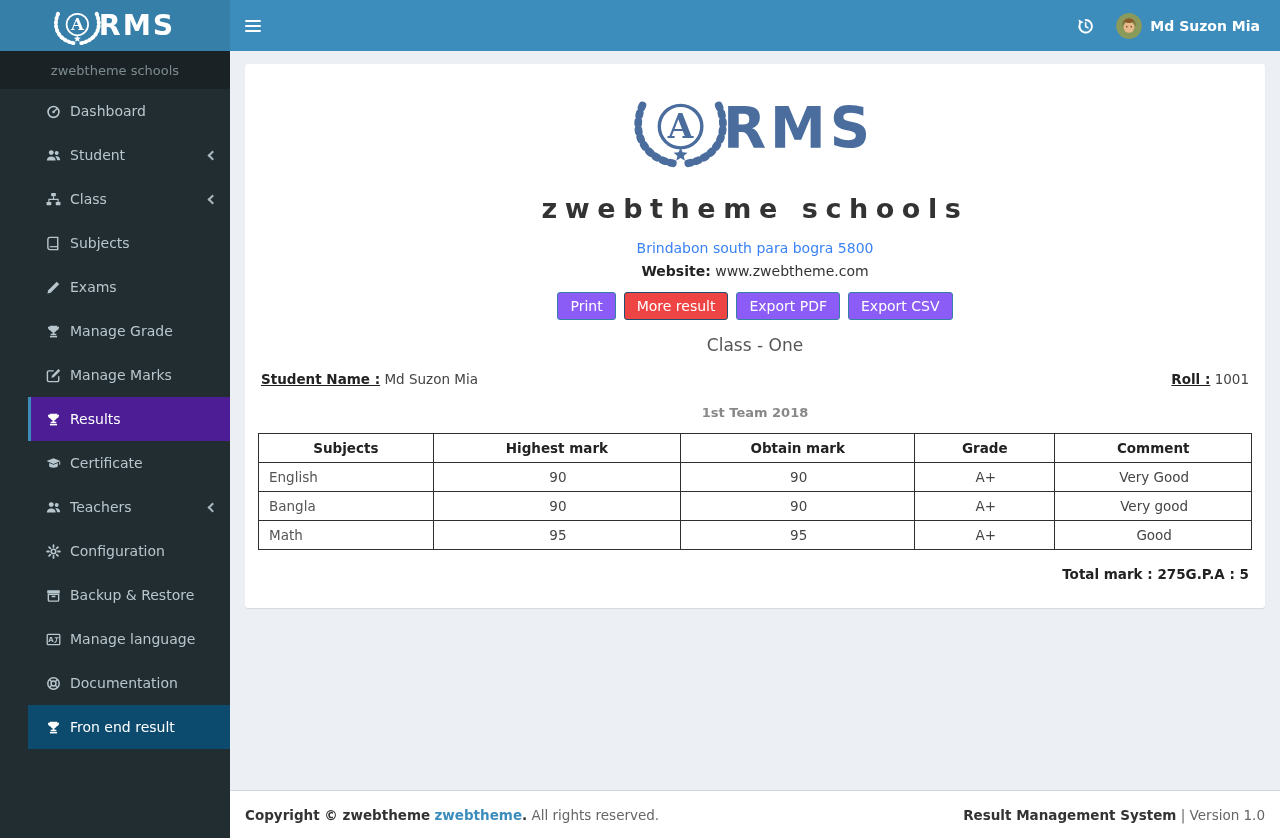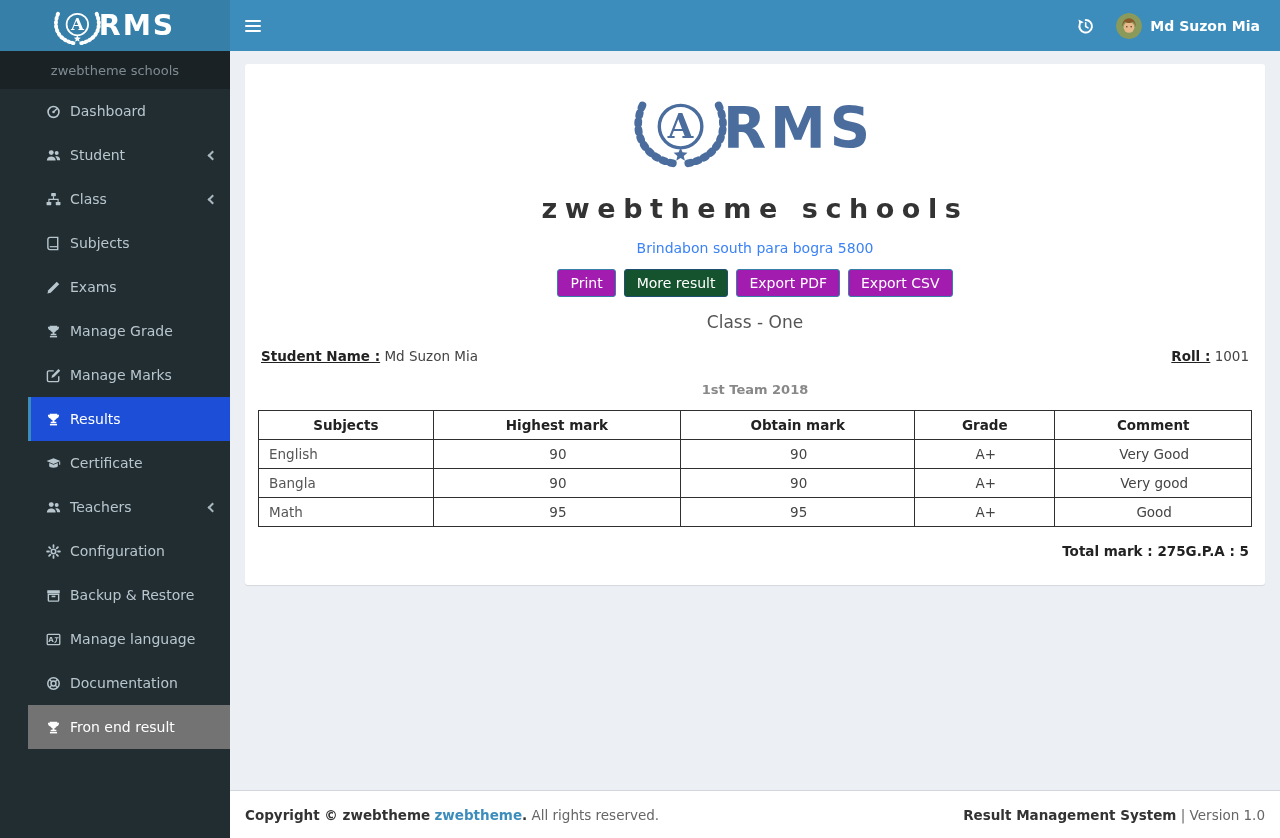--- a/index.html
+++ b/index.html
@@ -11,22 +11,22 @@
   }
   
   .sidebar { position:absolute; left:0; top:0; width:230px; height:838px; background:#222d32; z-index:5; }
   .logo-area { height:51px; background:#367fa9; display:flex; align-items:center; justify-content:center; }
   .sidebar-header { height:38px; background:#1a2226; color:#7e8c92; font-size:13px;
     display:flex; align-items:center; justify-content:center; }
   .menu { display:block; }
   .menu-item { display:flex; align-items:center; height:44px; padding:0 14px 0 15px;
     color:#b8c7ce; cursor:pointer; border-left:3px solid transparent; text-decoration:none;margin-left:28px; }
   .menu-item .mi { width:15px; height:15px; margin-right:9px; flex:0 0 15px; }
-  .menu-item.active { background:#1d4ed8; color:#fff; border-left-color:#3c8dbc; }
-  .menu-item.highlight { background:#737373; color:#fff; }
+  .menu-item.active { background:#4c1d95; color:#fff; border-left-color:#3c8dbc; }
+  .menu-item.highlight { background:#0c4a6e; color:#fff; }
   .chev { margin-left:auto; width:7px; height:7px; border-left:2px solid currentColor;
     border-bottom:2px solid currentColor; transform:rotate(45deg); opacity:.9; }
   
   .navbar { position:absolute; left:230px; right:0; top:0; height:51px; background:#3c8dbc;
     display:flex; align-items:center; z-index:4; }
   .sidebar-toggle { width:46px; height:51px; display:flex; flex-direction:column; gap:3px;
     align-items:center; justify-content:center; cursor:pointer; }
   .sidebar-toggle i { display:block; width:16px; height:2px; background:#fff; border-radius:1px; }
   .nav-right { margin-left:auto; display:flex; align-items:center; gap:0; padding-right:16px; }
   .nav-icon-btn { width:42px; height:51px; display:flex; align-items:center; justify-content:center; cursor:pointer; }
@@ -37,23 +37,23 @@
   .content { position:absolute; left:230px; top:51px; right:0; bottom:48px; padding:13px 15px; overflow:hidden; }
   .card { background:#fff; border-radius:3px; box-shadow:0 1px 1px rgba(0,0,0,.1);
     padding:20px 13px 26px 13px; }
   .brand-logo { display:flex; justify-content:center; margin-top:2px; }
   .school-name { text-align:center; font-size:27px; font-weight:bold; letter-spacing:.28em;
     color:#333; margin-top:20px; }
   .address { text-align:center; font-size:14px; color:#3b82f6; margin-top:16px; }
   .website { text-align:center; font-size:14px; color:#333; margin-top:7px; }
   .website b { color:#222; }
   .btn-row { display:flex; justify-content:center; gap:8px; margin-top:13px; }
-  .btn { background:#a21caf; border:1px solid #367fa9; color:#fff; font-size:14px;
+  .btn { background:#8b5cf6; border:1px solid #367fa9; color:#fff; font-size:14px;
     font-family:inherit; padding:5px 12px; border-radius:3px; cursor:pointer; }
-  .btn-dark { background:#14532d; border-color:#1c4f70; }
+  .btn-dark { background:#ef4444; border-color:#1c4f70; }
   .class-title { text-align:center; font-size:17px; color:#555; margin-top:15px; }
   .meta-row { display:flex; justify-content:space-between; align-items:center;
     margin-top:16px; padding:0 3px; font-size:13.5px; color:#444; }
   .meta-row b { color:#222;text-decoration:underline; }
   .term { text-align:center; font-size:13px; font-weight:bold; color:#888; margin-top:18px; }
   table.marks { width:100%; border-collapse:collapse; margin-top:13px;
     border:1px solid #2f2f2f; font-size:13.5px; }
   table.marks th, table.marks td { border:1px solid #2f2f2f; padding:6px 8px; text-align:center; }
   table.marks th { font-weight:bold; color:#222; }
   table.marks td { color:#444;padding-left:10px; }
@@ -283,20 +283,24 @@
 
 <main class="content">
   <div class="card">
     <div class="brand-logo">
       <svg width="300" height="87" viewBox="0 0 310 90" style="color:#4a6d9e">
           <use href="#i-brandmark"></use>
         </svg>
     </div>
     <h1 class="school-name">zwebtheme schools</h1>
     <div class="address">Brindabon south para bogra 5800</div>
+    <div class="website">
+      <b>Website:</b>
+      <span>www.zwebtheme.com</span>
+    </div>
     <div class="btn-row">
       <button class="btn">Print</button>
       <button class="btn btn-dark">More result</button>
       <button class="btn">Export PDF</button>
       <button class="btn">Export CSV</button>
     </div>
     <div class="class-title">Class - One</div>
     <div class="meta-row">
       <div>
         <b>Student Name :</b>

